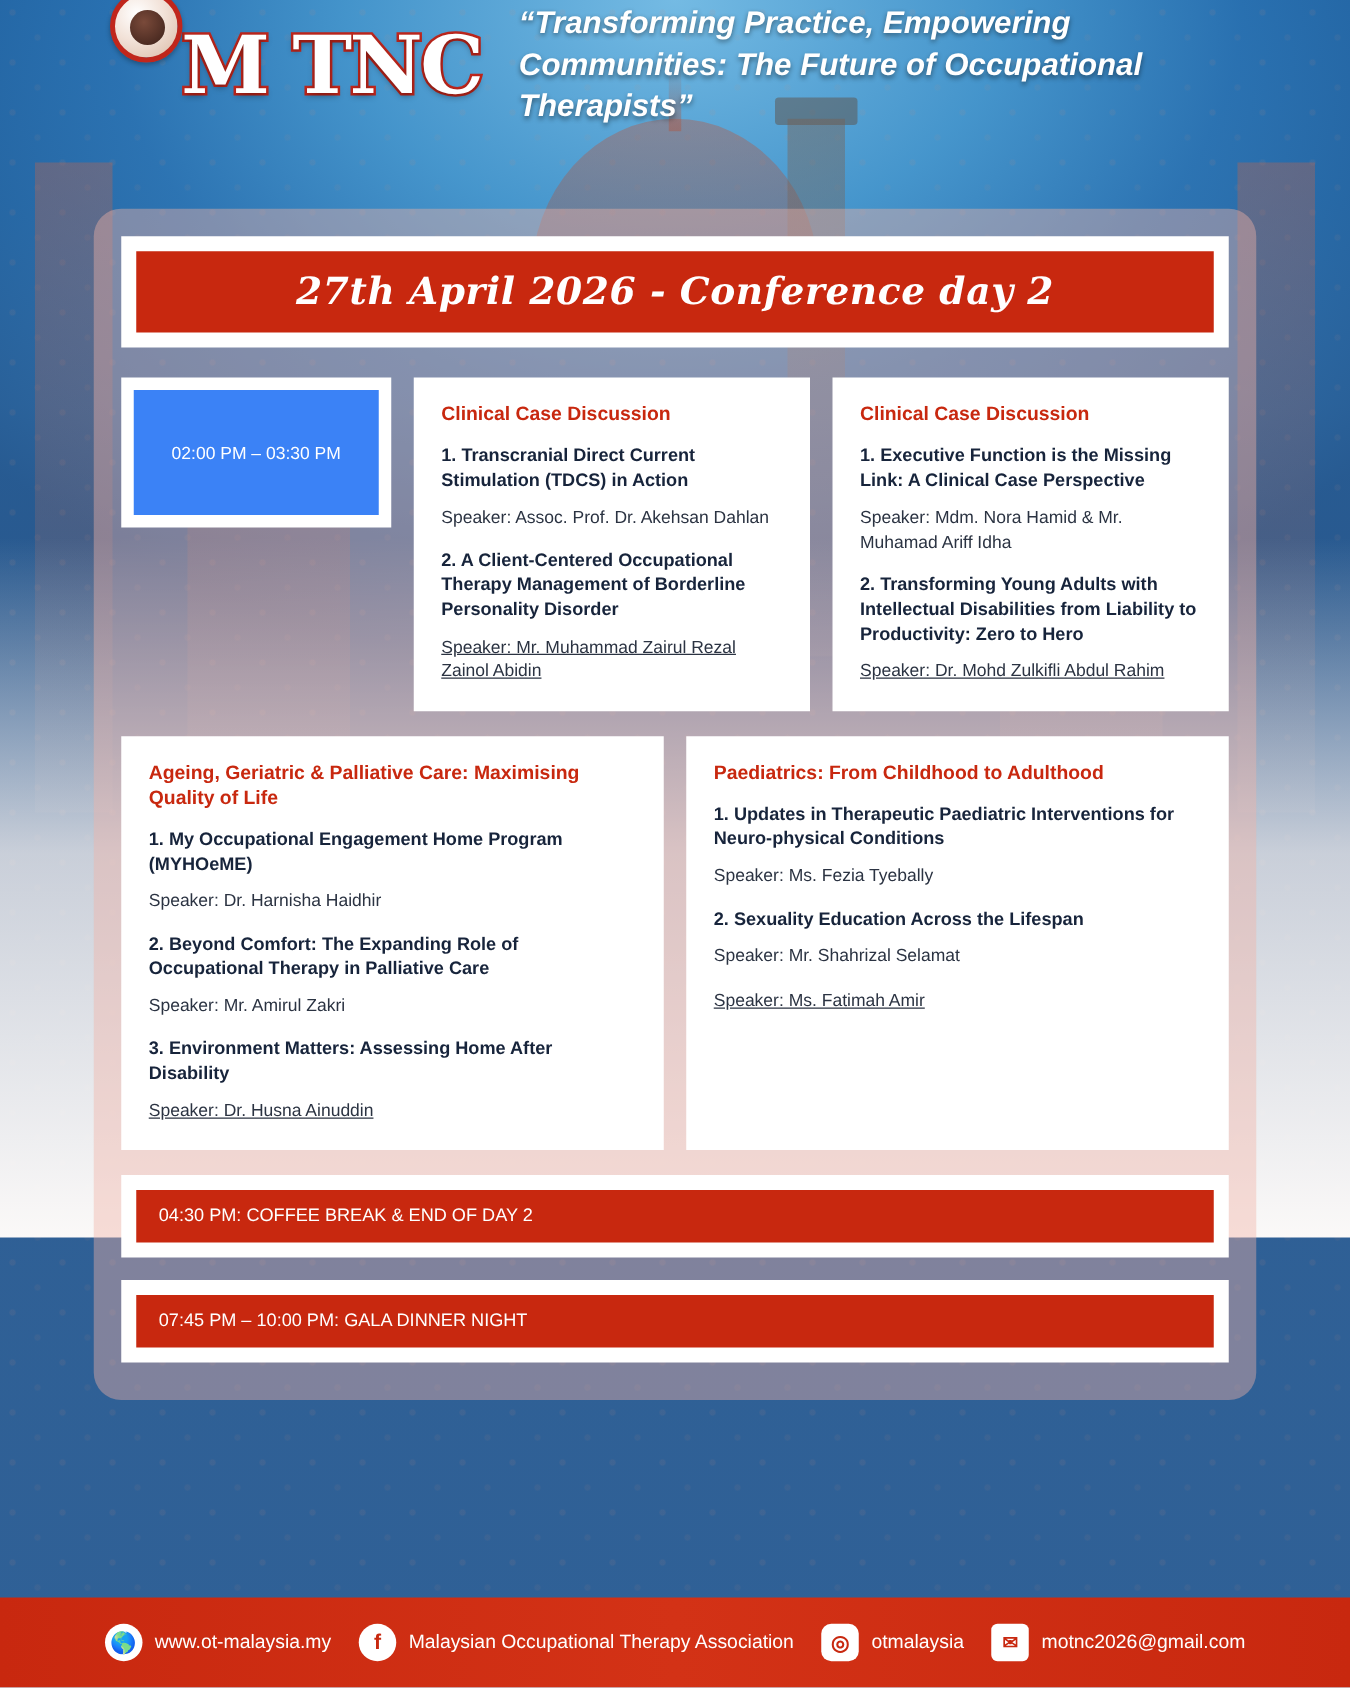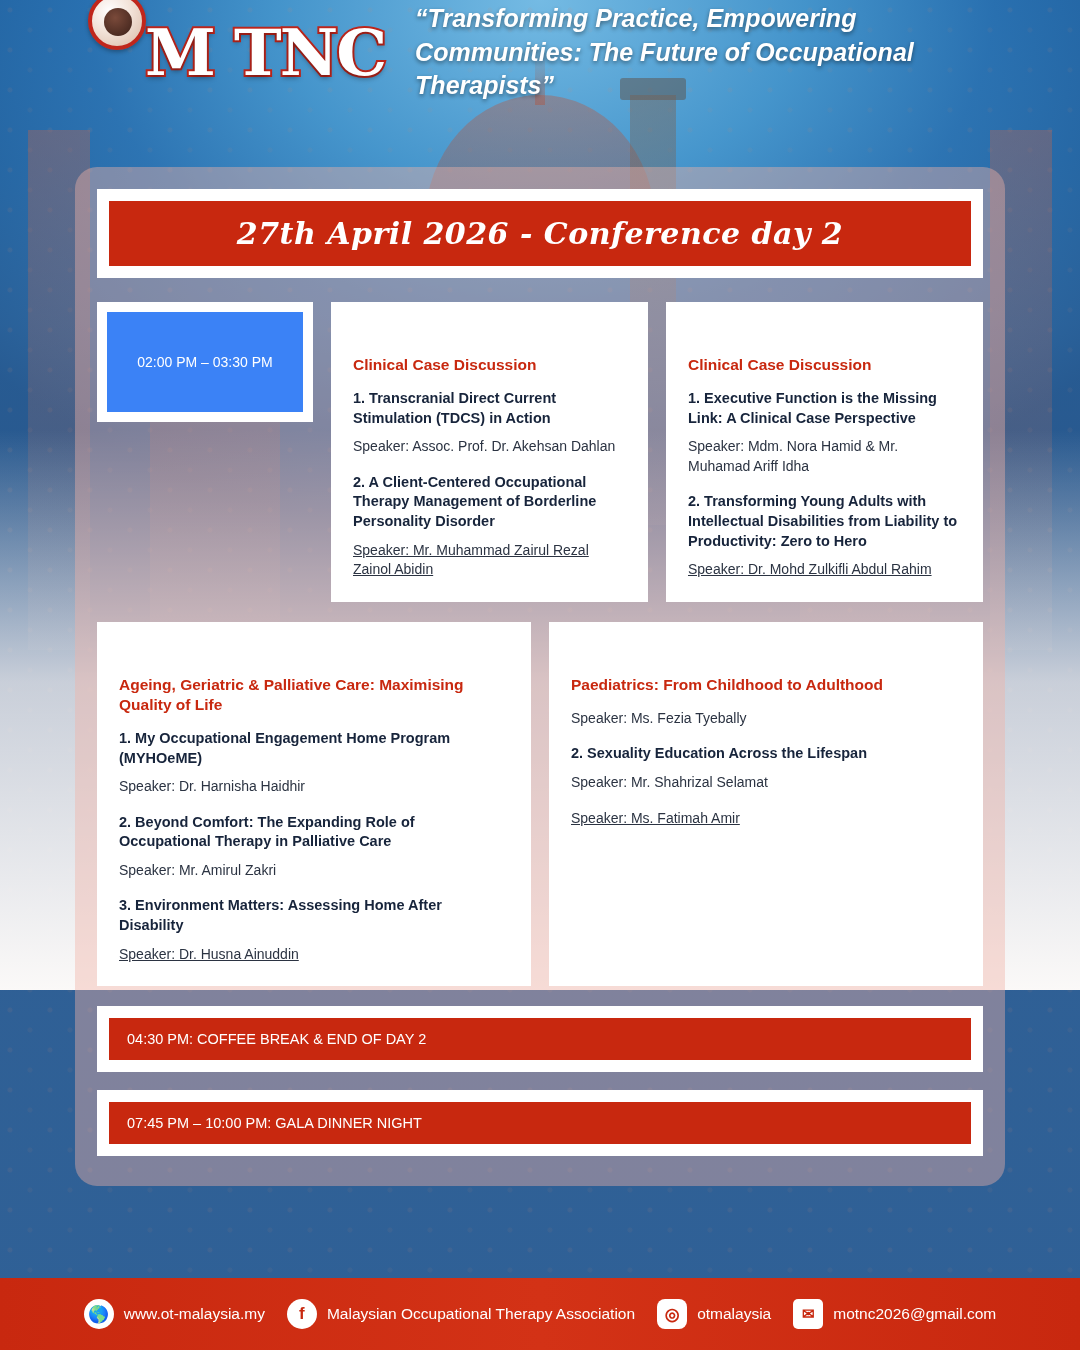--- a/index.html
+++ b/index.html
@@ -156,21 +156,20 @@
     padding: 20px 22px 22px 22px;
     flex: 1 1 0;
     align-self: stretch;
   }
   .session-title {
     color: #c8280f;
     font-weight: bold;
     font-size: 15.5px;
     line-height: 1.3;
     margin-bottom: 14px;
-    margin-top: 33px;
   }
   .item-title {
     color: #17243b;
     font-weight: bold;
     font-size: 14.5px;
     line-height: 1.35;
     margin-bottom: 9px;
   }
   .item-speaker {
     color: #2b3342;
@@ -271,20 +270,21 @@
       <div class="item-title">1. My Occupational Engagement Home Program (MYHOeME)</div>
       <div class="item-speaker">Speaker: Dr. Harnisha Haidhir</div>
       <div class="item-title">2. Beyond Comfort: The Expanding Role of Occupational Therapy in Palliative Care</div>
       <div class="item-speaker">Speaker: Mr. Amirul Zakri</div>
       <div class="item-title">3. Environment Matters: Assessing Home After Disability</div>
       <div class="item-speaker">Speaker: Dr. Husna Ainuddin</div>
     </div>
 
     <div class="session">
       <div class="session-title">Paediatrics: From Childhood to Adulthood</div>
+      <div class="item-title">1. Updates in Therapeutic Paediatric Interventions for Neuro-physical Conditions</div>
       <div class="item-speaker">Speaker: Ms. Fezia Tyebally</div>
       <div class="item-title">2. Sexuality Education Across the Lifespan</div>
       <div class="item-speaker">Speaker: Mr. Shahrizal Selamat</div>
       <div class="item-speaker">Speaker: Ms. Fatimah Amir</div>
     </div>
   </div>
 
   <div class="banner-outer">
     <div class="banner">04:30 PM: COFFEE BREAK &amp; END OF DAY 2</div>
   </div>

